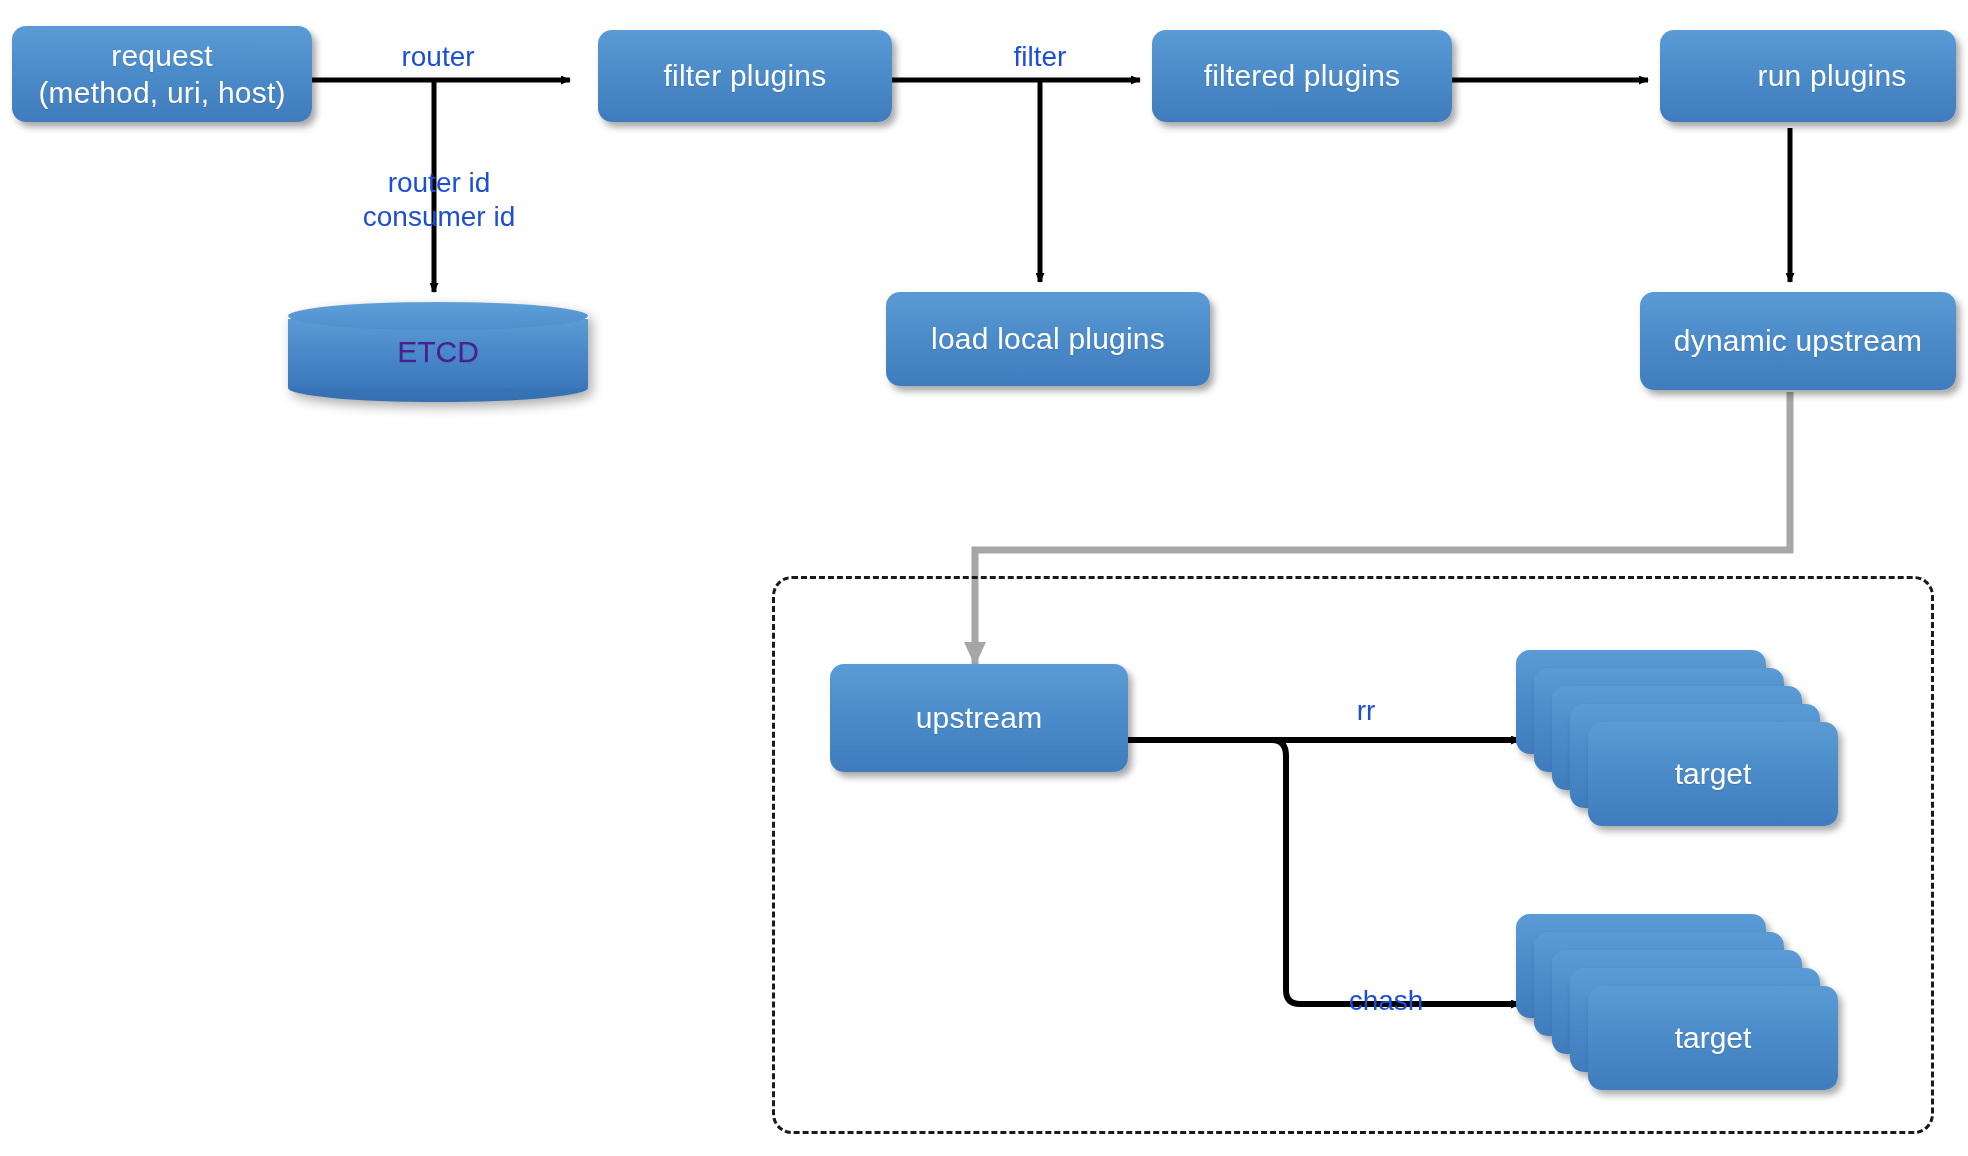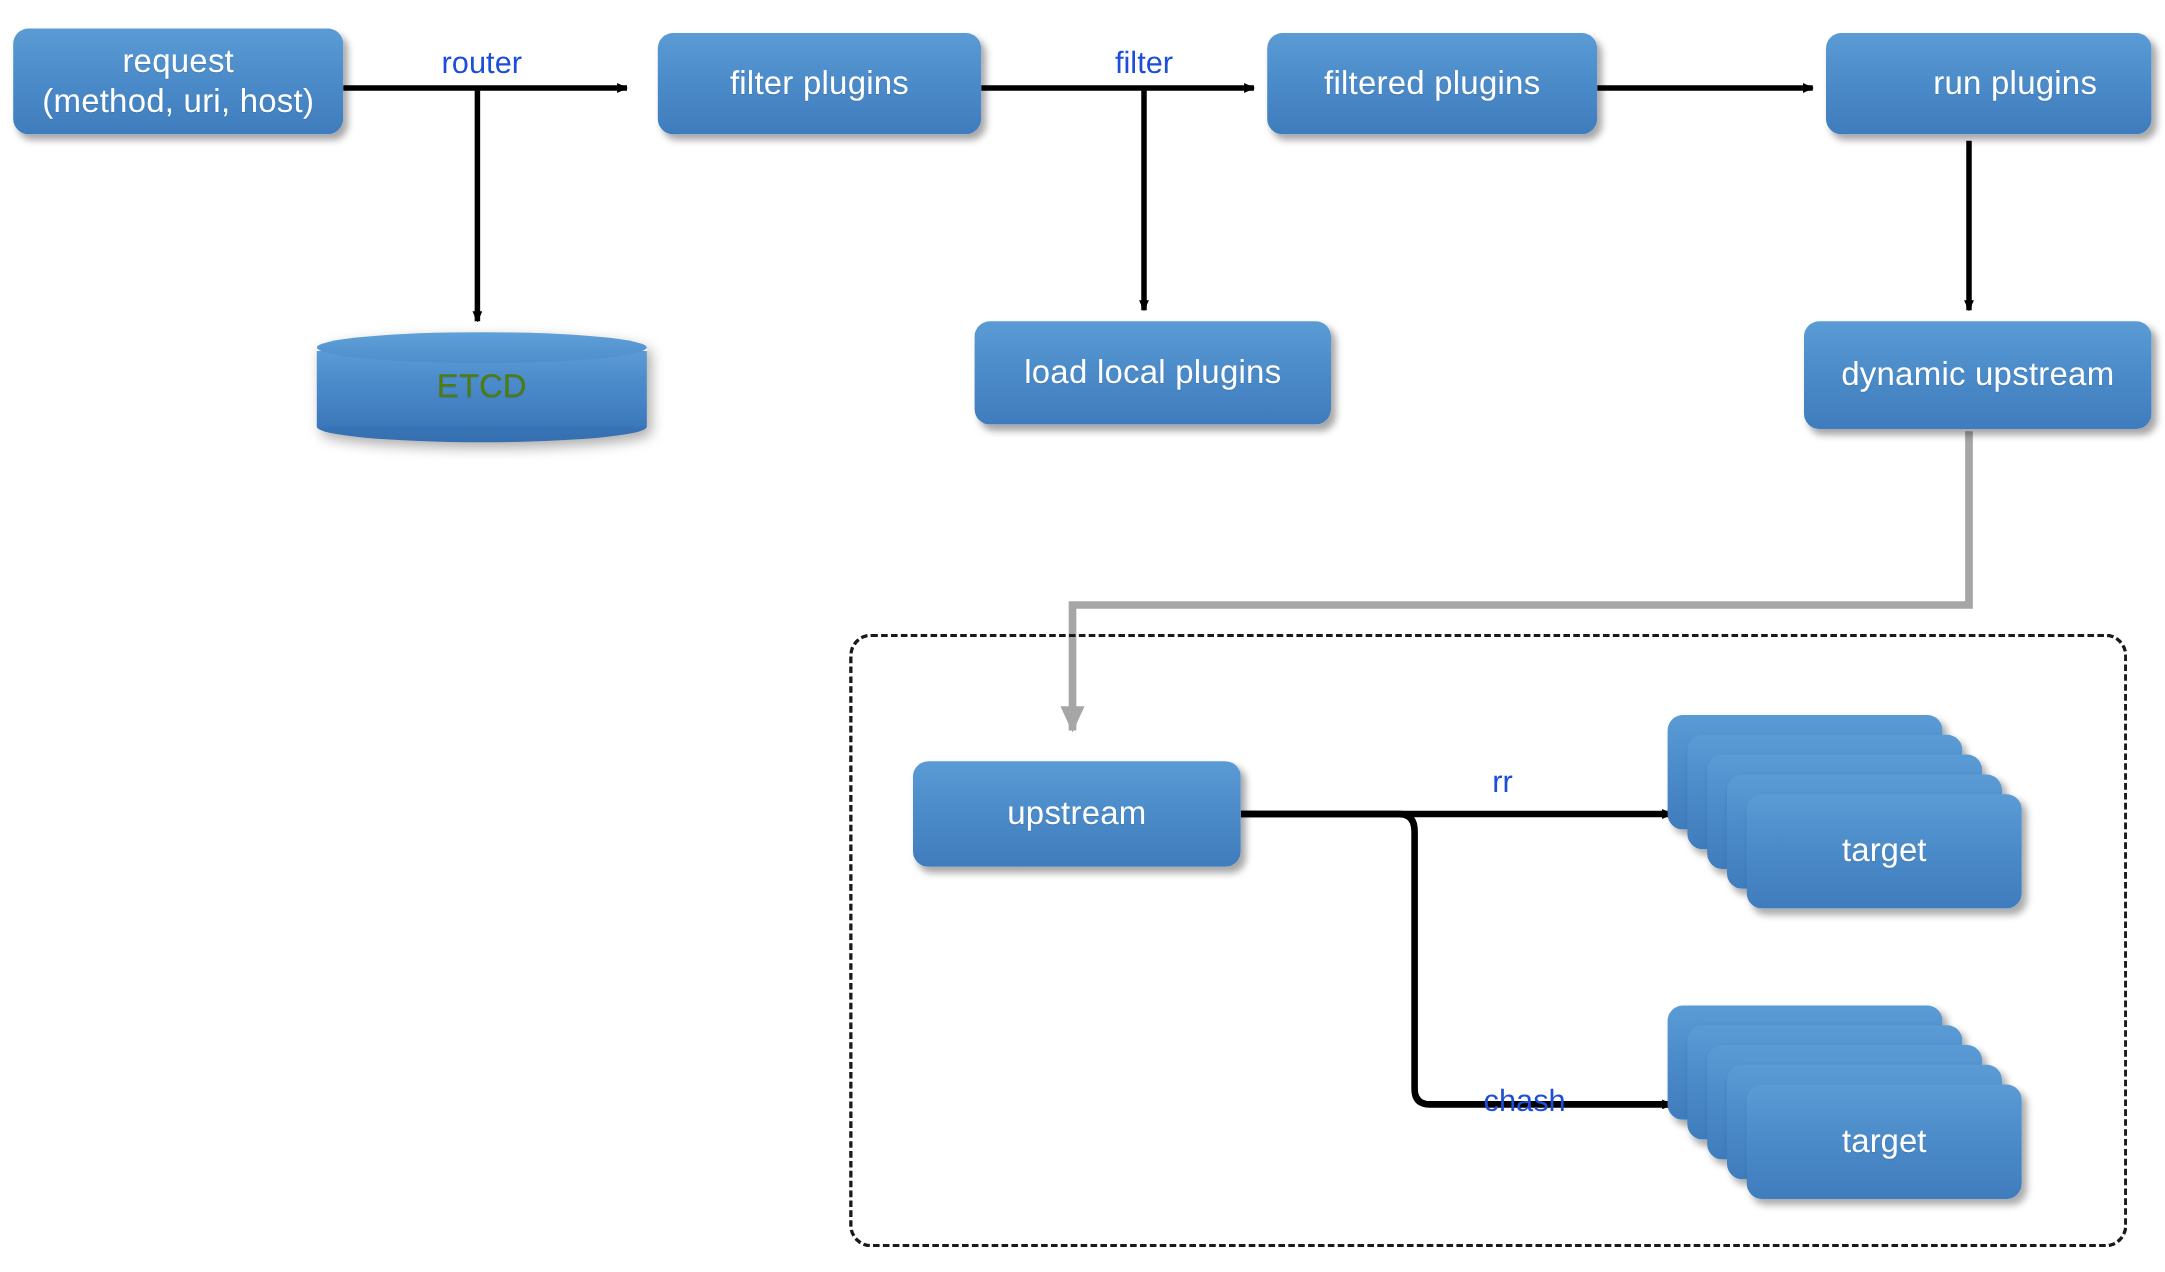--- a/index.html
+++ b/index.html
@@ -84,21 +84,21 @@
     height: 28px;
     border-radius: 50% / 50%;
     background: linear-gradient(to bottom, #3b78bb, #356fb0);
   }
   .cyl-label {
     position: absolute;
     left: 0; right: 0; top: 0; bottom: 0;
     display: flex;
     align-items: center;
     justify-content: center;
-    color: #4d7c0f;
+    color: #4c1d95;
     font-size: 30px;
     text-shadow: 0 1px 1px rgba(0,0,0,0.12);
   }
 
   
   .dashed-group {
     position: absolute;
     box-sizing: border-box;
     border: 3px dashed #1a1a1a;
     border-radius: 20px;
@@ -171,20 +171,22 @@
       <path d="M1128,740 L1520,740" fill="none" stroke="#000000" stroke-width="6" marker-end="url(#arrow-black)"></path>
     </g>
 
     <g>
       <path d="M1128,740 L1272,740 Q1286,740 1286,756 L1286,990 Q1286,1004 1300,1004 L1520,1004" fill="none" stroke="#000000" stroke-width="6" marker-end="url(#arrow-black)"></path>
     </g>
   </svg>
 
   <div class="edge-label" style="left:378px; top:40px; width:120px;">router</div>
 
+  <div class="edge-label" style="left:334px; top:166px; width:210px;">router id
+consumer id</div>
 
   <div class="edge-label" style="left:980px; top:40px; width:120px;">filter</div>
 
   <div class="edge-label" style="left:1326px; top:694px; width:80px;">rr</div>
 
   <div class="edge-label" style="left:1316px; top:984px; width:140px;">chash</div>
 
   <div class="dashed-group" style="left:772px; top:576px; width:1162px; height:558px;"></div>
 
   <div class="node" style="left:12px; top:26px; width:300px; height:96px;">
@@ -212,21 +214,21 @@
   </div>
 
   <div class="node" style="left:886px; top:292px; width:324px; height:94px;">
     <span>load local plugins</span>
   </div>
 
   <div class="node" style="left:1640px; top:292px; width:316px; height:98px;">
     <span>dynamic upstream</span>
   </div>
 
-  <div class="node" style="left:830px; top:692px; width:298px; height:96px;">
+  <div class="node" style="left:830px; top:664px; width:298px; height:108px;">
     <span>upstream</span>
   </div>
 
   <div class="stack" style="left:1516px; top:650px; width:400px; height:184px;">
     <div class="layer" style="left:0px;  top:0px;"></div>
     <div class="layer" style="left:18px; top:18px;"></div>
     <div class="layer" style="left:36px; top:36px;"></div>
     <div class="layer" style="left:54px; top:54px;"></div>
     <div class="layer front" style="left:72px; top:72px;">
       <span>target</span>

